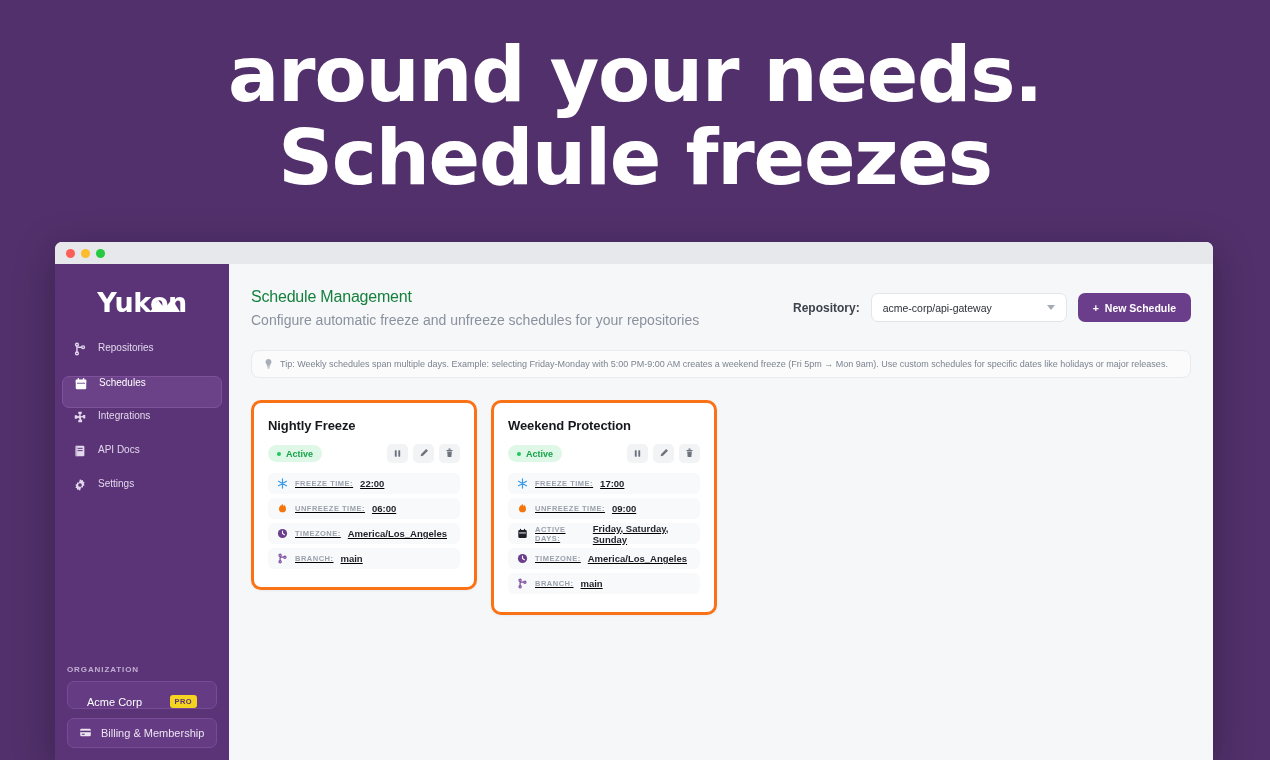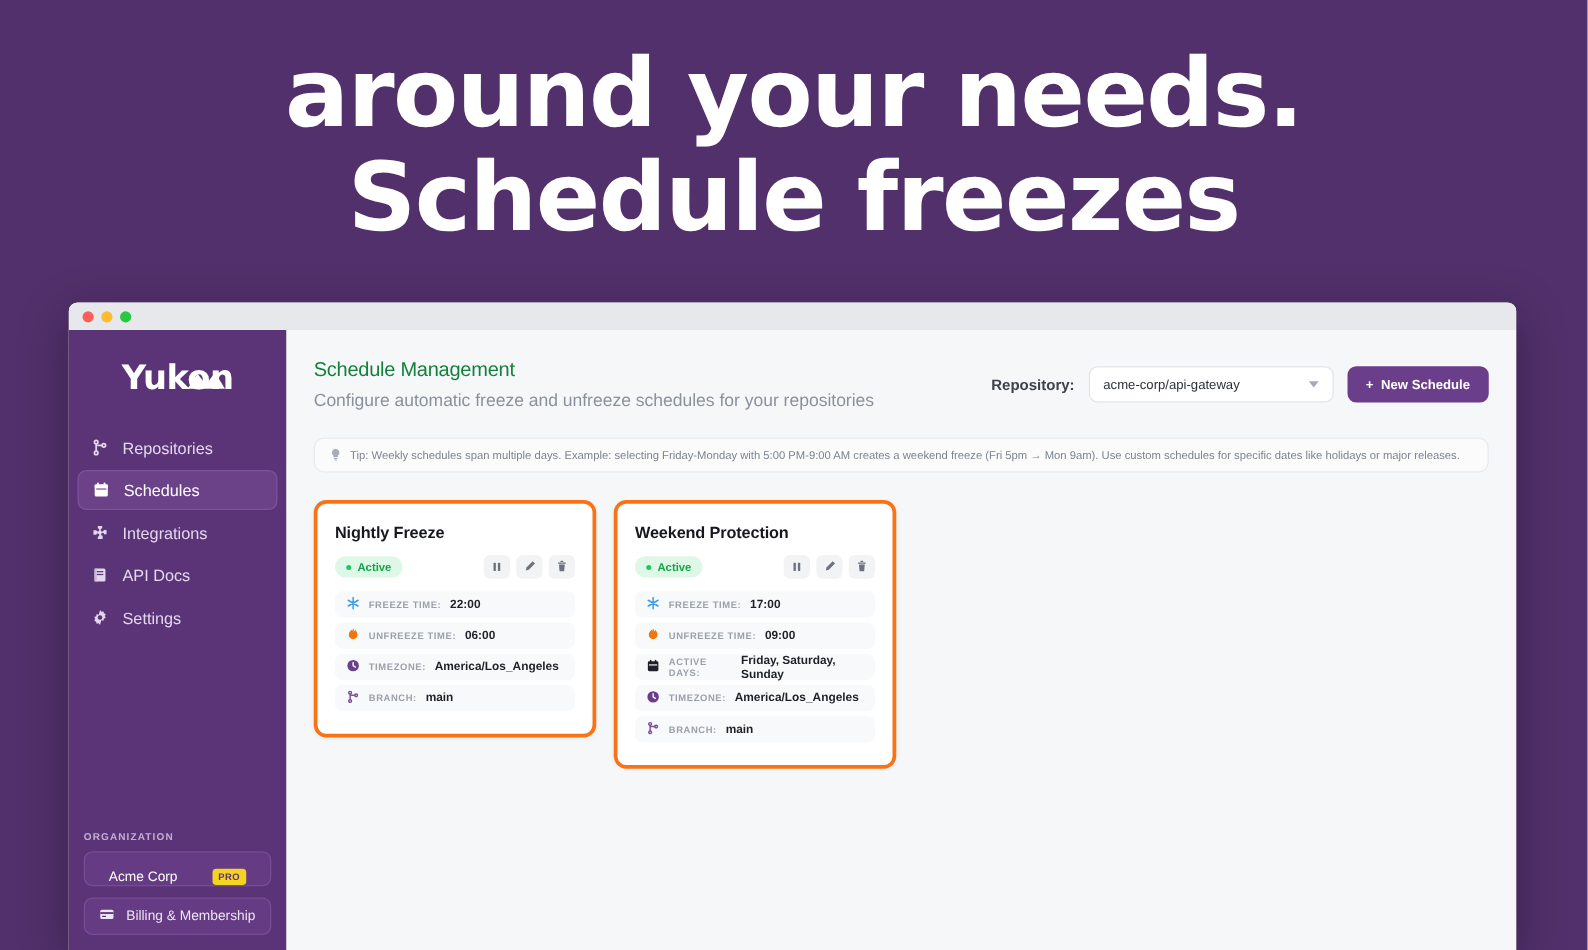--- a/index.html
+++ b/index.html
@@ -77,27 +77,26 @@
   }
   .logo .peaks {
     position: absolute;
     left: 50%;
     margin-left: 6px;
     top: 1px;
   }
   .nav { margin-top: 16px; padding: 0 7px; }
   .nav-item {
     display: flex;
-    align-items: center;
     gap: 11px;
     height: 32px;
     padding: 0 11px;
     border-radius: 7px;
     color: #E2D7EC;
-    font-size: 13px;
+    font-size: 10px;
     margin-bottom: 2px;
     cursor: pointer;
   }
   .nav-item.active {
     background: #6B4287;
     color: #ffffff;
     border: 1px solid #7E519C;
   }
   .nav-item .ico { width: 14px; height: 14px; flex-shrink: 0; display: block; }
 
@@ -274,21 +273,21 @@
     background: #F2F3F5;
     border: none;
     border-radius: 5px;
     display: inline-flex;
     align-items: center;
     justify-content: center;
     margin-left: 5px;
     cursor: pointer;
   }
 
-  .rows { margin-top: 10px; }
+  .rows { margin-top: 10px; text-decoration: underline; }
   .row {
     background: #F8F9FA;
     border-radius: 6px;
     height: 21px;
     display: flex;
     align-items: center;
     gap: 7px;
     padding: 0 9px;
     margin-bottom: 4px;
   }

